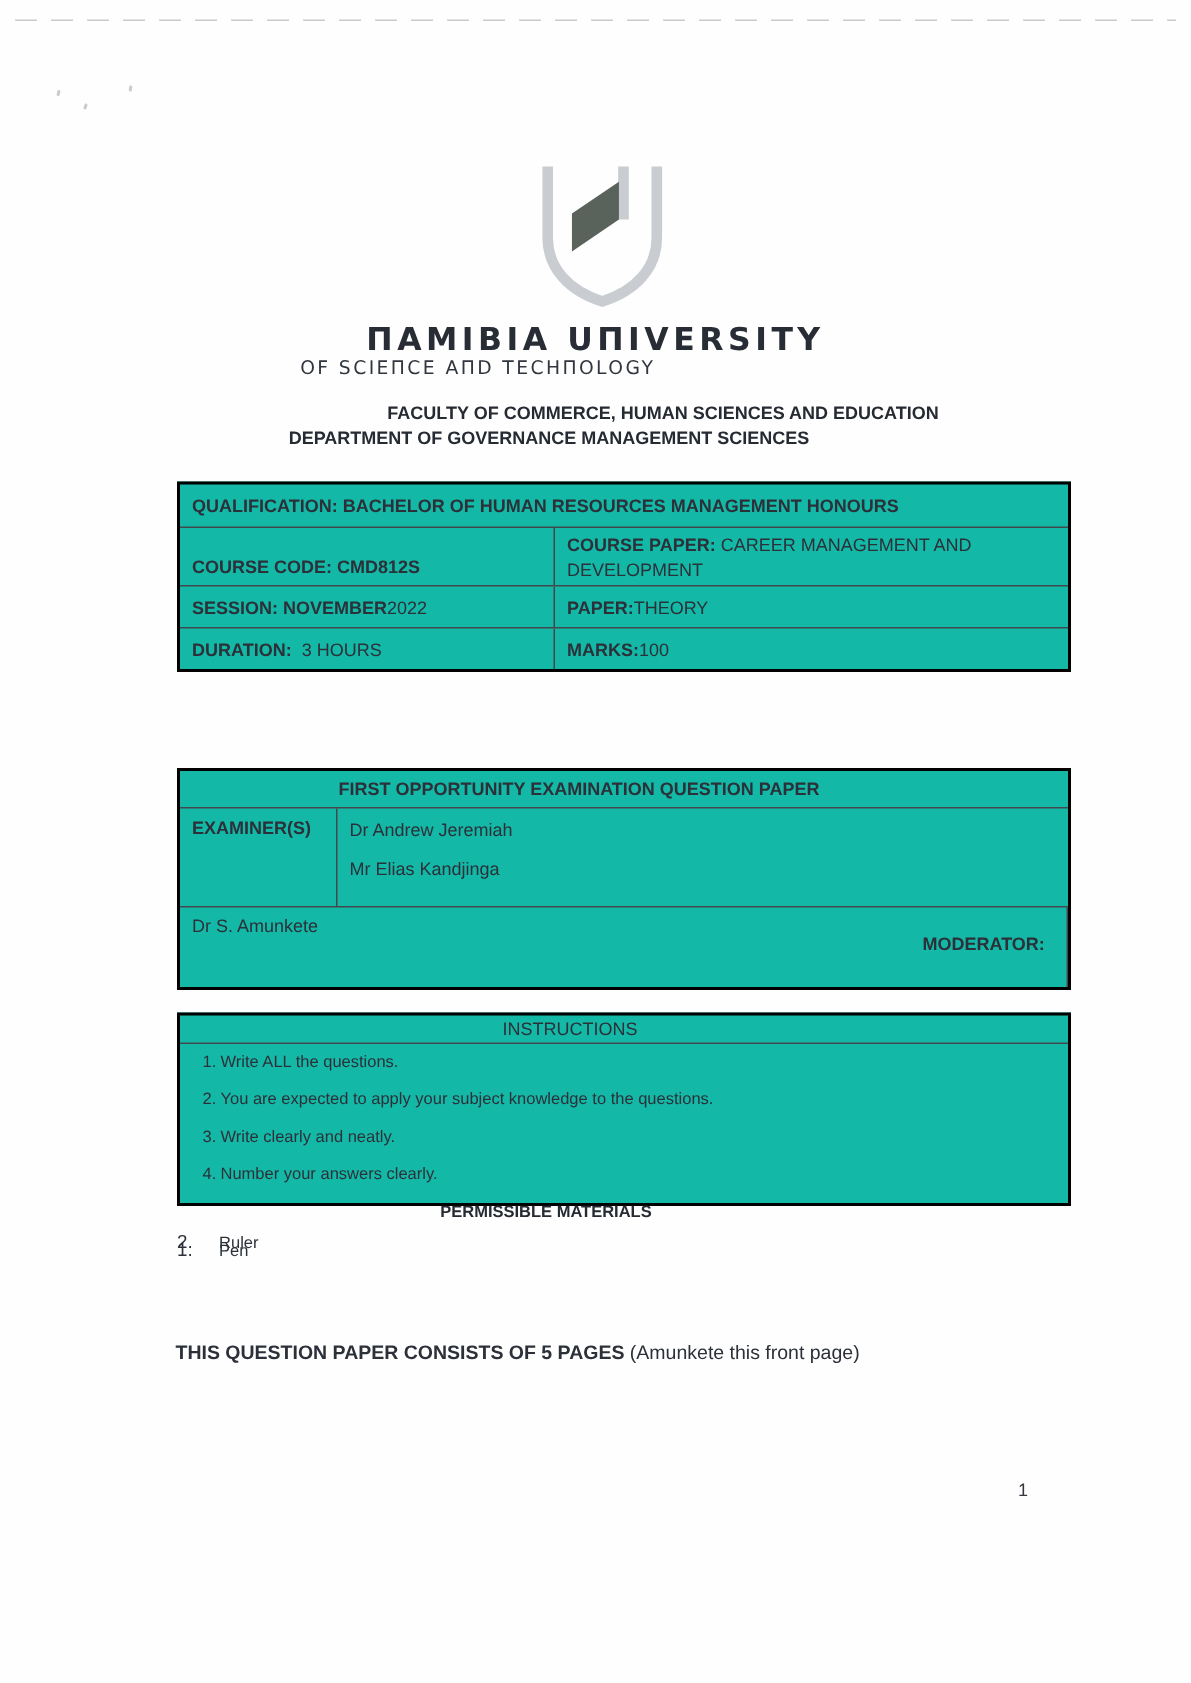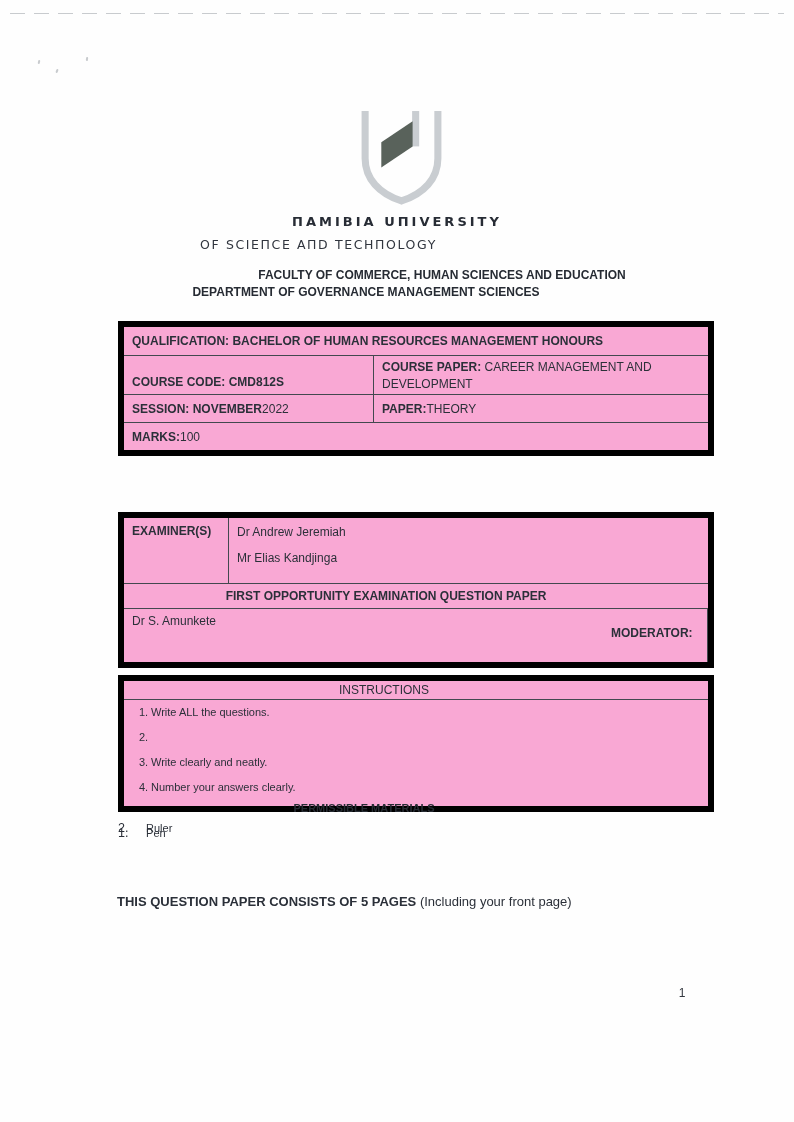--- a/index.html
+++ b/index.html
@@ -17,39 +17,39 @@
   }
   .speckle { position:absolute; width:2px; height:4px; background:#9aa0a6; opacity:.55; border-radius:1px; }
   .speckle.s1 { left:38px; top:60px; transform:rotate(12deg); }
   .speckle.s2 { left:56px; top:69px; transform:rotate(20deg); }
   .speckle.s3 { left:86px; top:57px; transform:rotate(8deg); }
 
   
   .logo { position:absolute; left:357px; top:108px; width:89px; height:97px; }
   .wordmark1 {
     position:absolute; top:214px; left:0; width:794px; text-align:center;
-    font-size:13px; font-weight:bold; letter-spacing:3px; color:#272c35;
+    font-size:21px; font-weight:bold; letter-spacing:3px; color:#272c35;
     font-family:"DejaVu Sans","Liberation Sans",sans-serif;
   }
   .wordmark2 {
     position:absolute; top:237px; left:0; width:637px; text-align:center;
     font-size:12.5px; font-weight:500; letter-spacing:1.6px; color:#30353e;
     font-family:"DejaVu Sans","Liberation Sans",sans-serif;
   }
   .faculty-line {
     position:absolute; top:268px; left:442px; transform:translateX(-50%);
     font-size:12px; font-weight:bold; white-space:nowrap; color:#262b33;
   }
   .department-line {
     position:absolute; top:285px; left:366px; transform:translateX(-50%);
     font-size:12px; font-weight:bold; white-space:nowrap; color:#262b33;
   }
 
   
-  .doc-table { position:absolute; left:118px; width:596px; border:6px solid #000000; background:#f9a8d4; }
+  .doc-table { position:absolute; left:118px; width:596px; border:2px solid #000000; background:#14b8a6; }
   .doc-table .row { display:flex; border-bottom:1px solid #43484f; }
   .doc-table .row:last-child { border-bottom:none; }
   .cell { padding:0 8px; display:flex; align-items:center; font-size:12px; }
   .cell .b { font-weight:bold; }
   .cell .n { font-weight:normal; }
 
   
   .course-table { top:321px; }
   .course-table .r1 { height:29px; }
   .course-table .r2 { height:28px; }
@@ -141,55 +141,60 @@
       <div class="cell left">
         <span class="b">SESSION: NOVEMBER</span>
           <span class="n"> 2022</span>
       </div>
       <div class="cell right">
         <span class="b">PAPER:</span>
           <span class="n"> THEORY</span>
       </div>
     </div>
     <div class="row r5">
+      <div class="cell left">
+        <span class="b">DURATION:</span>
+          <span class="n">&nbsp; 3 HOURS</span>
+      </div>
       <div class="cell right">
         <span class="b">MARKS:</span>
           <span class="n"> 100</span>
       </div>
     </div>
   </div>
 
   <div class="doc-table exam-table">
+    <div class="row hrow">
+      <div class="cell">FIRST OPPORTUNITY EXAMINATION QUESTION PAPER</div>
+    </div>
     <div class="row erow">
       <div class="cell label">EXAMINER(S)</div>
       <div class="cell value">
         <div>Dr Andrew Jeremiah</div>
         <div>Mr Elias Kandjinga</div>
       </div>
     </div>
-    <div class="row hrow">
-      <div class="cell">FIRST OPPORTUNITY EXAMINATION QUESTION PAPER</div>
-    </div>
     <div class="row mrow">
       <div class="cell value">Dr S. Amunkete</div>
       <div class="cell label">MODERATOR:</div>
     </div>
   </div>
 
   <div class="doc-table instr-table">
     <div class="hrow">
       <div class="cell">INSTRUCTIONS</div>
     </div>
     <div class="body">
       <div class="instr-item">
         <span class="num">1.</span>
         <span class="txt">Write ALL the questions.</span>
       </div>
       <div class="instr-item">
         <span class="num">2.</span>
+        <span class="txt">You are expected to apply your subject knowledge to the questions.</span>
       </div>
       <div class="instr-item">
         <span class="num">3.</span>
         <span class="txt">Write clearly and neatly.</span>
       </div>
       <div class="instr-item">
         <span class="num">4.</span>
         <span class="txt">Number your answers clearly.</span>
       </div>
     </div>
@@ -200,18 +205,18 @@
   <div class="mat-item mat-1">
     <span class="num">1.</span>
     <span>Pen</span>
   </div>
   <div class="mat-item mat-2">
     <span class="num">2.</span>
     <span>Ruler</span>
   </div>
 
   <div class="consists-line">
-    <span class="b">THIS QUESTION PAPER CONSISTS OF 5 PAGES</span><span class="n"> (Including your front page)</span>
+    <span class="b">THIS QUESTION PAPER CONSISTS OF 5 PAGES</span><span class="n"> (Amunkete this front page)</span>
   </div>
 
   <div class="page-number">1</div>
 
 </div>
 
 </body></html>

